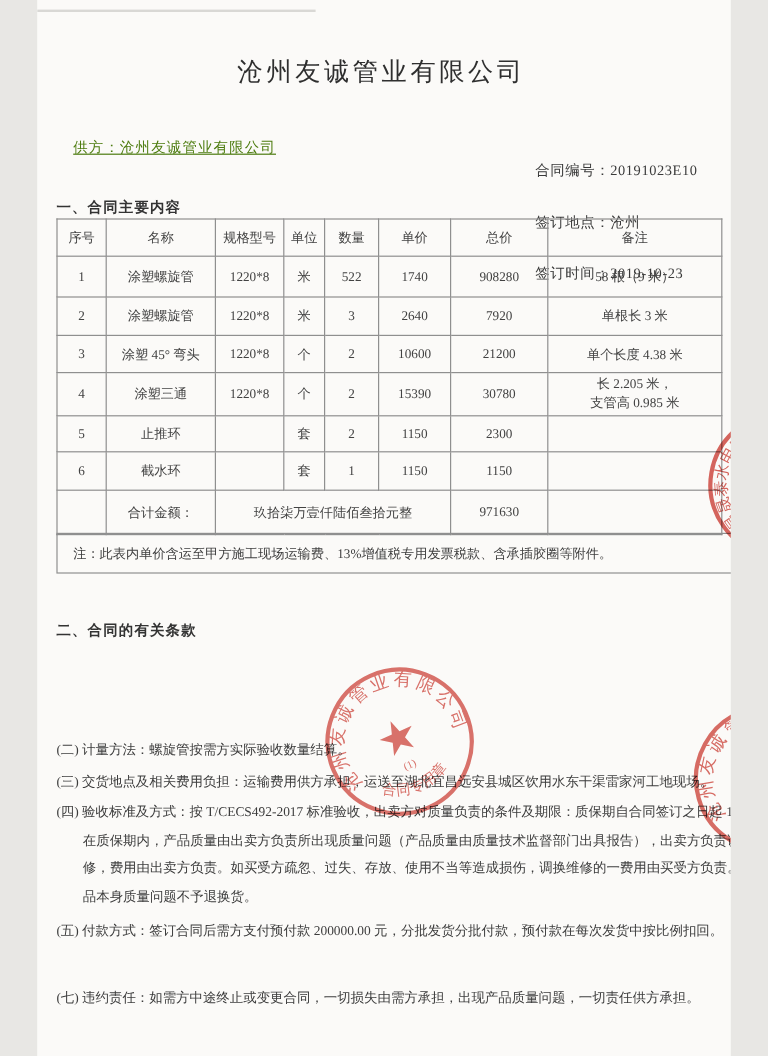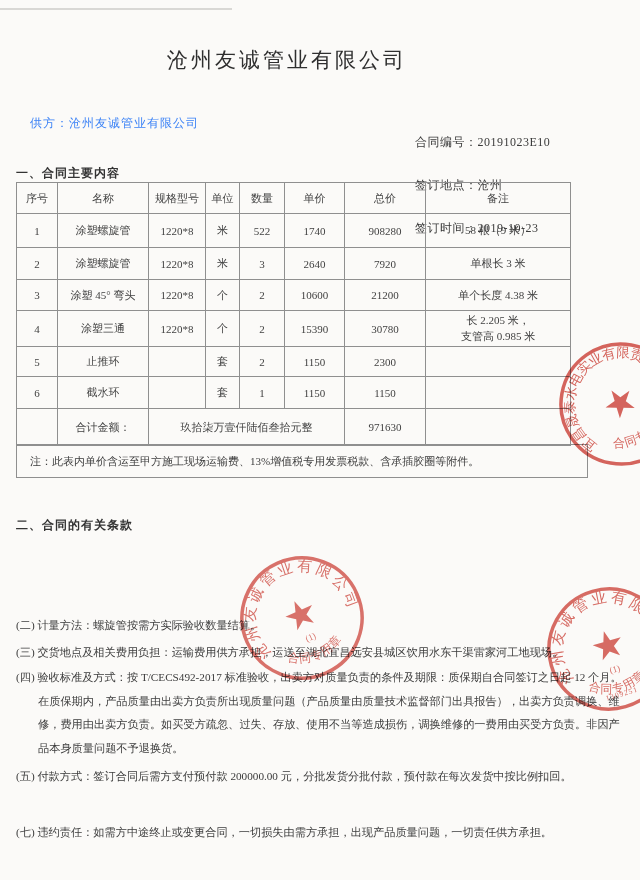--- a/index.html
+++ b/index.html
@@ -1,31 +1,31 @@
 <!DOCTYPE html>
 <html><head>
 <meta charset="utf-8">
 <style>
   html,body{margin:0;padding:0;background:#e8e7e4;}
   .page{
-    position:relative;width:640px;height:880px;margin:0 auto;
+    position:relative;width:578px;height:880px;margin:0 auto;
     background:#fbfaf8;overflow:hidden;
     font-family:"Liberation Serif","DejaVu Serif",serif;
     color:#3f3f3f;
   }
   .artifact{position:absolute;background:#d9d8d5;}
   .company-title{
     position:absolute;left:0;top:46px;width:574px;text-align:center;
     font-size:21px;letter-spacing:3px;color:#2f2f2f;
   }
   .doc-title{
     position:absolute;left:0;top:88px;width:574px;text-align:center;
     font-size:19px;letter-spacing:8px;color:#2f2f2f;
   }
-  .party{position:absolute;left:30px;font-size:12px;color:#3b82f6;letter-spacing:1px;}
+  .party{position:absolute;left:30px;font-size:12px;color:#4d7c0f;letter-spacing:1px;text-decoration:underline;}
   .party.supplier{top:115px;}
   .party.buyer{top:149px;}
   .meta{position:absolute;left:415px;top:109px;font-size:12px;color:#3a3a3a;}
   .meta .line{height:20px;line-height:20px;letter-spacing:0.5px;margin-top:23px;}
   .sec-heading{position:absolute;left:16px;font-size:12px;color:#333;font-weight:600;letter-spacing:1px;}
   .h1{top:165px;}
   .h2{top:517px;}
 
   table.items{
     position:absolute;left:16px;top:182px;width:554px;

